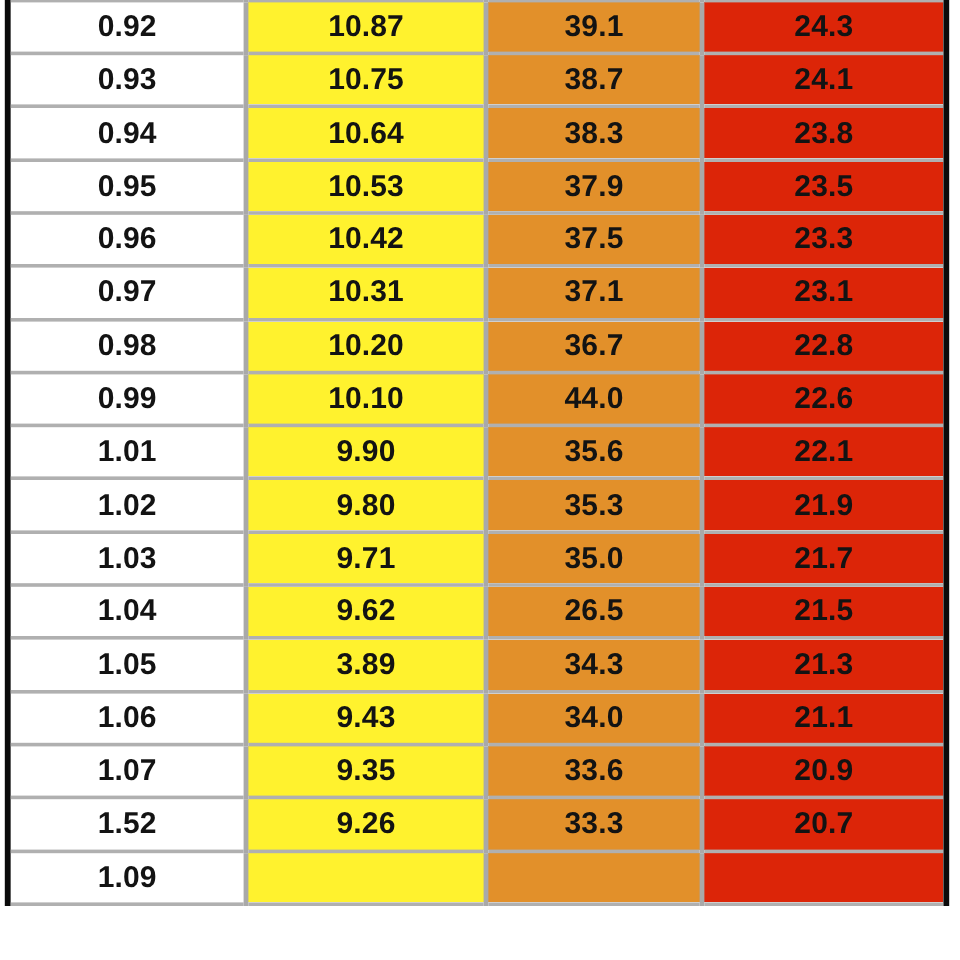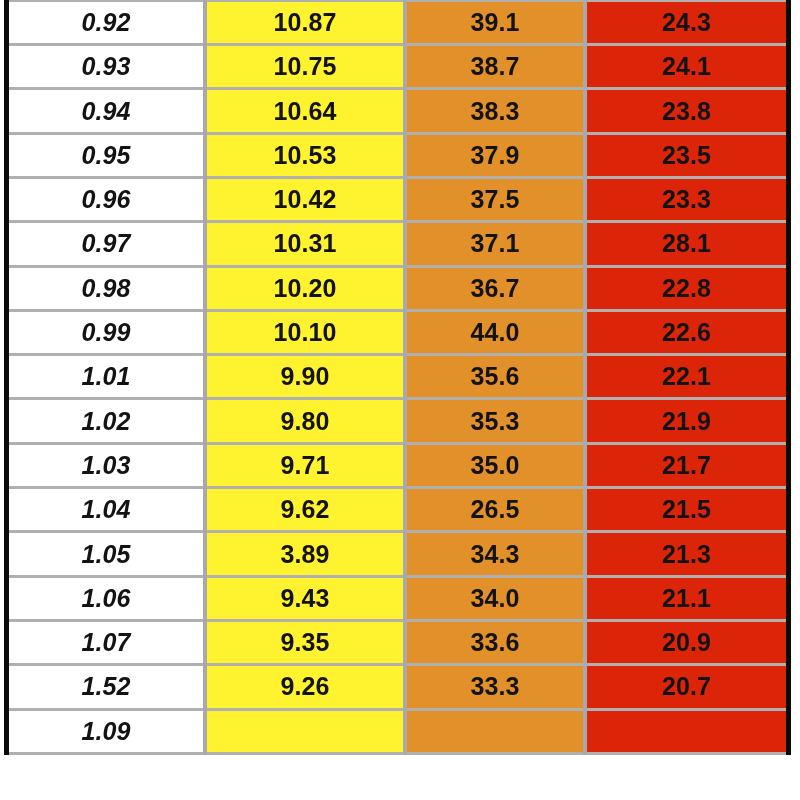--- a/index.html
+++ b/index.html
@@ -66,21 +66,20 @@
 
   
   col.col-index  { width: 196px; }
   col.col-yellow { width: 200px; }
   col.col-orange { width: 180px; }
   col.col-red    { width: 201px; }
 
   td.cell-index {
     background: #ffffff;
     border-bottom: 3px solid #c9c9c9;
-    font-style: italic;
   }
   td.cell-yellow { background: #fff22e; }
   td.cell-orange { background: #e2902a; }
   td.cell-red    { background: #dc2508; }
 </style>
 </head>
 <body>
 
 <div id="table-viewport">
   <div id="table-frame">
@@ -125,21 +124,21 @@
           <tr class="grid-row">
             <td class="cell-index">0.96</td>
             <td class="cell-yellow">10.42</td>
             <td class="cell-orange">37.5</td>
             <td class="cell-red">23.3</td>
           </tr>
           <tr class="grid-row">
             <td class="cell-index">0.97</td>
             <td class="cell-yellow">10.31</td>
             <td class="cell-orange">37.1</td>
-            <td class="cell-red">28.1</td>
+            <td class="cell-red">23.1</td>
           </tr>
           <tr class="grid-row">
             <td class="cell-index">0.98</td>
             <td class="cell-yellow">10.20</td>
             <td class="cell-orange">36.7</td>
             <td class="cell-red">22.8</td>
           </tr>
           <tr class="grid-row">
             <td class="cell-index">0.99</td>
             <td class="cell-yellow">10.10</td>

